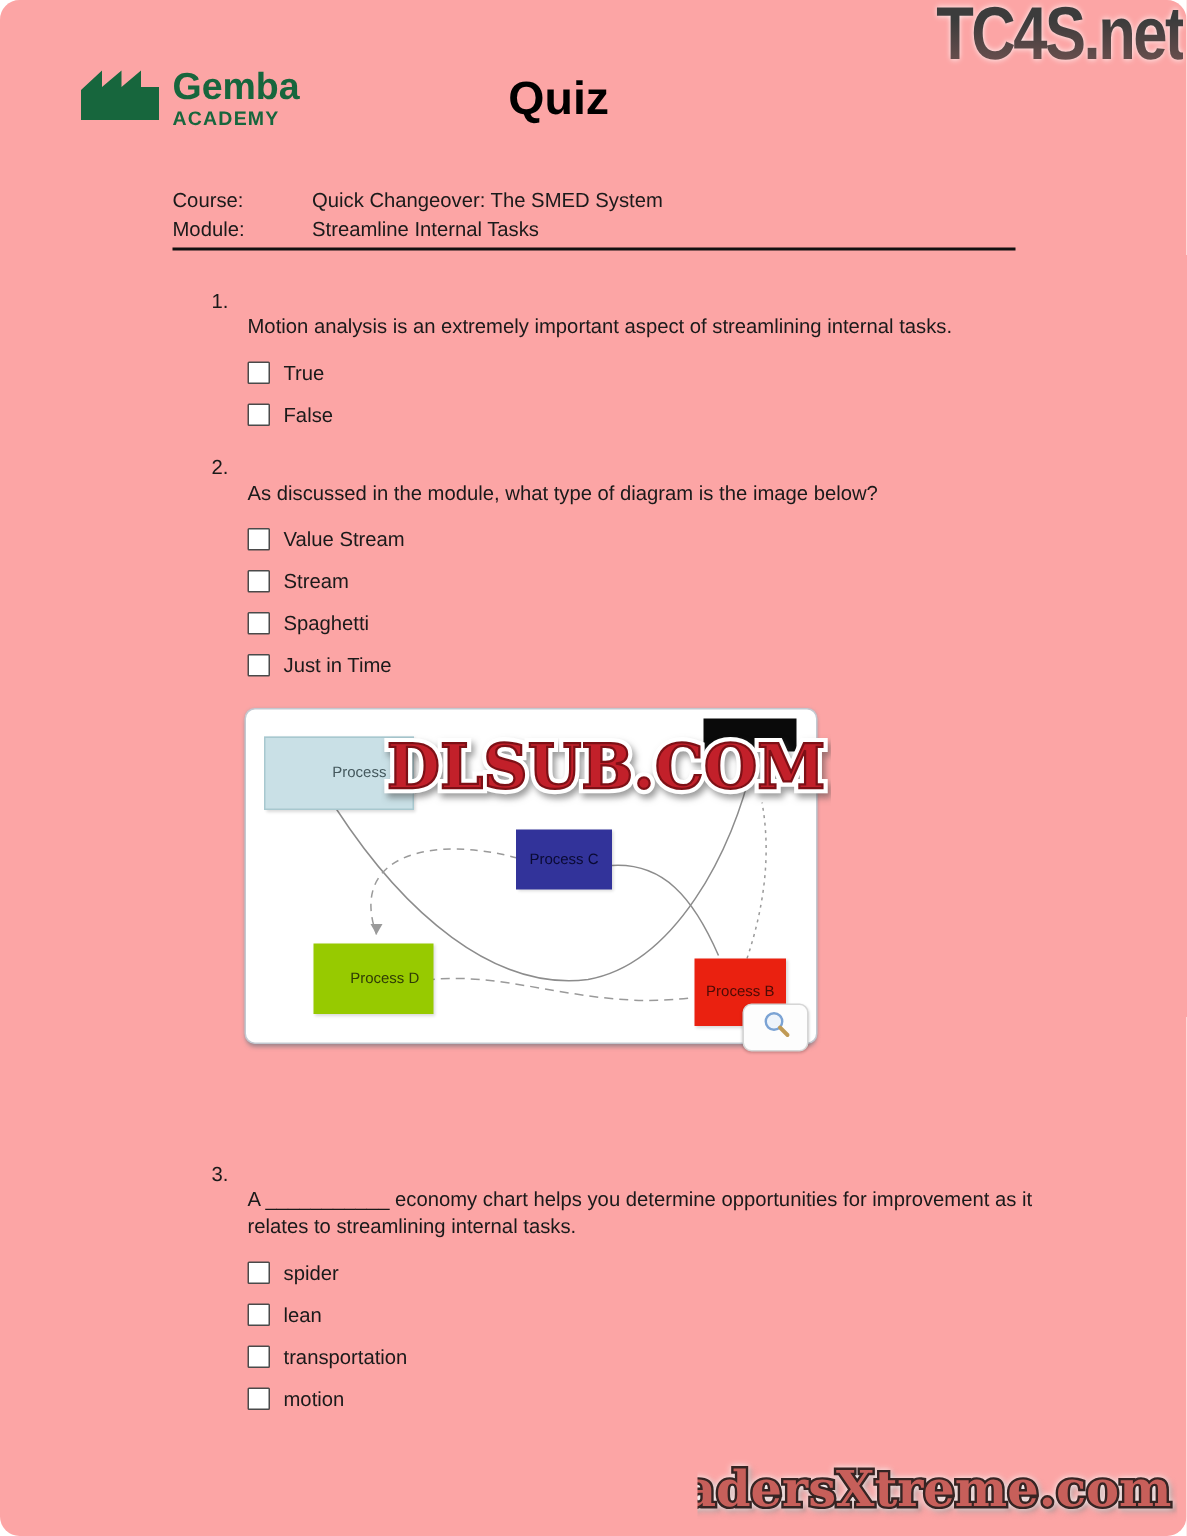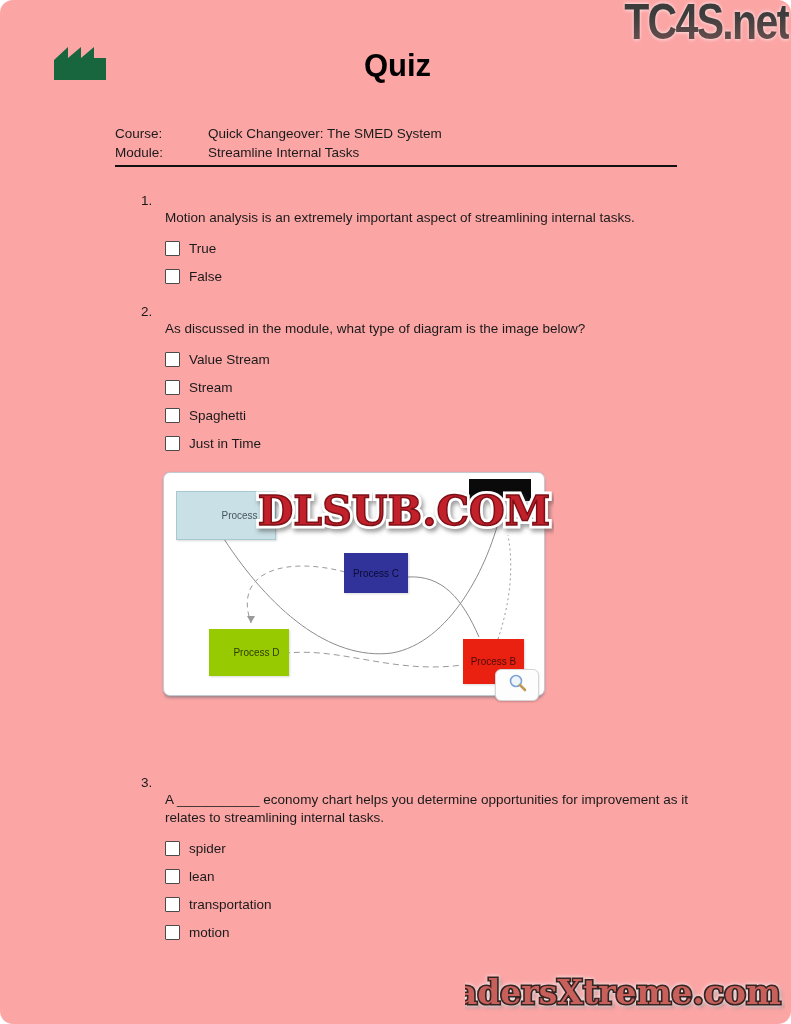--- a/index.html
+++ b/index.html
@@ -19,21 +19,21 @@
   }
   .wm-bottom{ position:absolute; right:6px; top:968px; }
 
   
   .logo{ position:absolute; left:52px; top:44px; display:flex; align-items:center; gap:7px; }
   .logo-text{ line-height:1; }
   .logo-name{ font-size:25px; font-weight:bold; color:#17663d; letter-spacing:0; }
   .logo-sub{ font-size:13px; font-weight:bold; color:#17663d; letter-spacing:0.8px; margin-top:1px;}
   .quiz-title{
     position:absolute; top:48px; left:0; width:745px; text-align:center;
-    font-size:31px; font-weight:bold; color:#000;padding-left:25px;
+    font-size:31px; font-weight:bold; color:#000;
   }
 
   
   .course-block{ position:absolute; left:115px; top:124px; width:562px; font-size:13.5px; }
   .course-row{ display:flex; line-height:19px; }
   .course-label{ width:93px; }
   .course-rule{ border-top:2px solid #111; margin-top:3px; }
 
   
   .q{ position:absolute; left:141px; width:548px; font-size:13.5px; }
@@ -73,20 +73,24 @@
 <div class="page">
 
   <div class="wm-top">TC4S.net</div>
 
   <div class="logo">
     <span>
       <svg width="56" height="38" viewBox="0 0 56 38">
         <path d="M2,36 L2,16 L16,3 L16,14 L29,3 L29,14 L42,3 L42,14 L54,14 L54,36 Z" fill="#17663d"></path>
       </svg>
     </span>
+    <span class="logo-text">
+      <div class="logo-name">Gemba</div>
+      <div class="logo-sub">ACADEMY</div>
+    </span>
   </div>
   <div class="quiz-title">Quiz</div>
 
   <div class="course-block">
     <div class="course-row">
       <span class="course-label">Course:</span>
       <span>Quick Changeover: The SMED System</span>
     </div>
     <div class="course-row">
       <span class="course-label">Module:</span>

